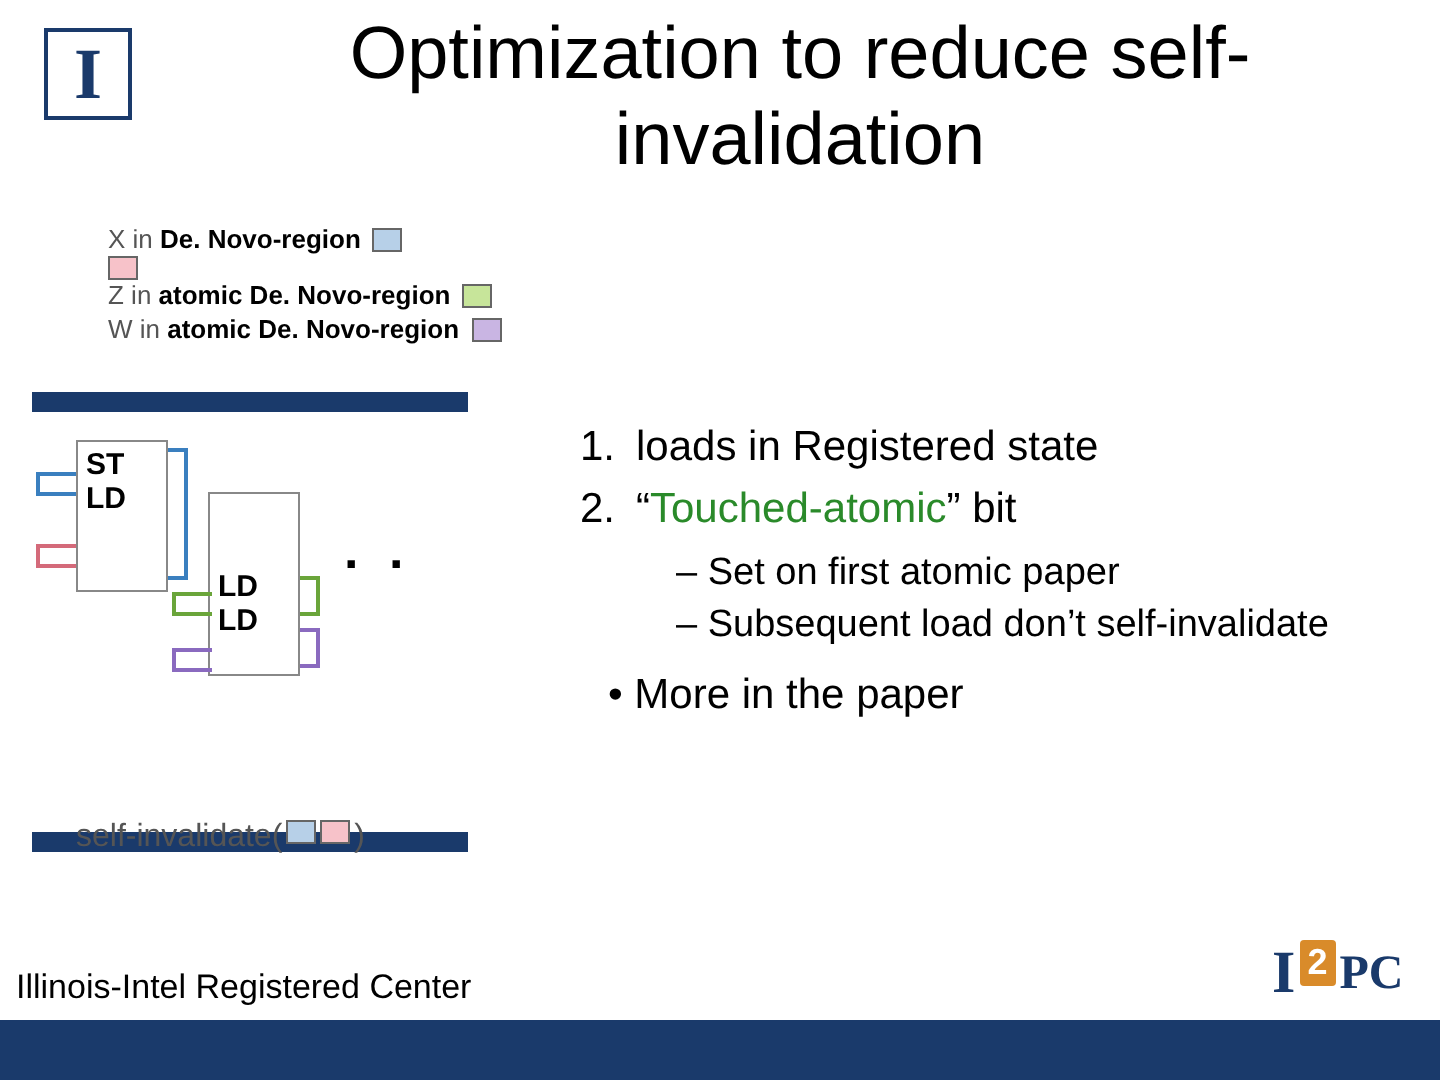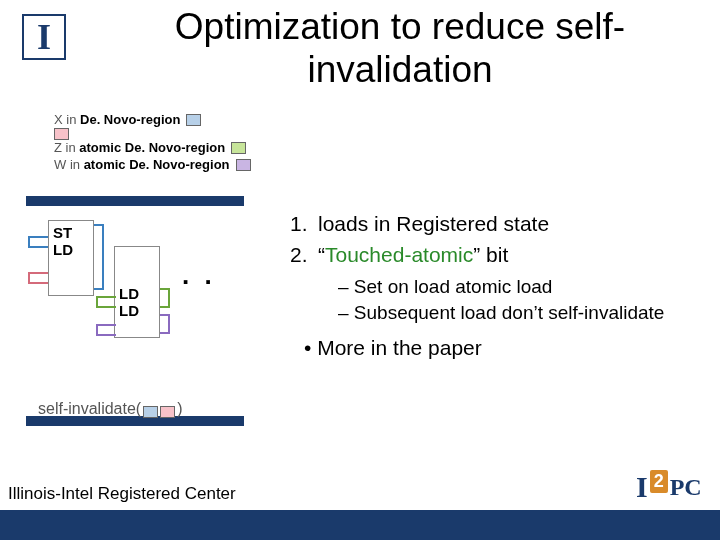--- a/index.html
+++ b/index.html
@@ -56,21 +56,21 @@
     display: inline-block;
   }
   .sw-blue   { background: #b7d0e8; }
   .sw-pink   { background: #f7c2c9; }
   .sw-green  { background: #c7e59a; }
   .sw-purple { background: #c9b5e3; }
 
   
   .diagram {
     position: absolute;
-    left: 26px;
+    left: 16px;
     top: 196px;
     width: 260px;
     height: 230px;
   }
   .bar { position: absolute; left: 0; height: 10px; width: 218px; background: #1a3a6b; }
   .bar-top { top: 0; }
   .bar-bot { bottom: 0; }
 
   .col1 {
     position: absolute;
@@ -124,25 +124,25 @@
     position: absolute;
     width: 10px;
     border-top: 2px solid;
     border-bottom: 2px solid;
     border-right: 2px solid;
   }
 
   .self-inv {
     position: absolute;
     left: 38px;
-    top: 400px;
+    top: 410px;
     font-size: 16px;
     color: #555;
     display: flex;
-    align-items: flex-end;
+    align-items: flex-start;
     gap: 2px;
   }
 
   
   .content {
     position: absolute;
     left: 290px;
     top: 210px;
     width: 420px;
     font-size: 21px;
@@ -275,21 +275,21 @@
 </div>
 
 <div class="content">
   <div class="num-item">
     <span class="num">1.</span><span>loads in Registered state</span>
   </div>
   <div class="num-item">
     <span class="num">2.</span><span class="quote">“</span><span class="touched-green">Touched-atomic</span><span class="quote">”</span><span> bit</span>
   </div>
   <div class="sub-list">
-    <div>– Set on load atomic load</div>
+    <div>– Set on first atomic paper</div>
     <div>– Subsequent load don’t self-invalidate</div>
   </div>
   <div class="bullet">•  More in the paper</div>
 </div>
 
 <div class="footer-text">Illinois-Intel Registered Center</div>
 <div class="i2pc-logo">
   <span class="i2pc-i">I</span>
   <span class="i2pc-2">2</span>
   <span class="i2pc-pc">PC</span>

